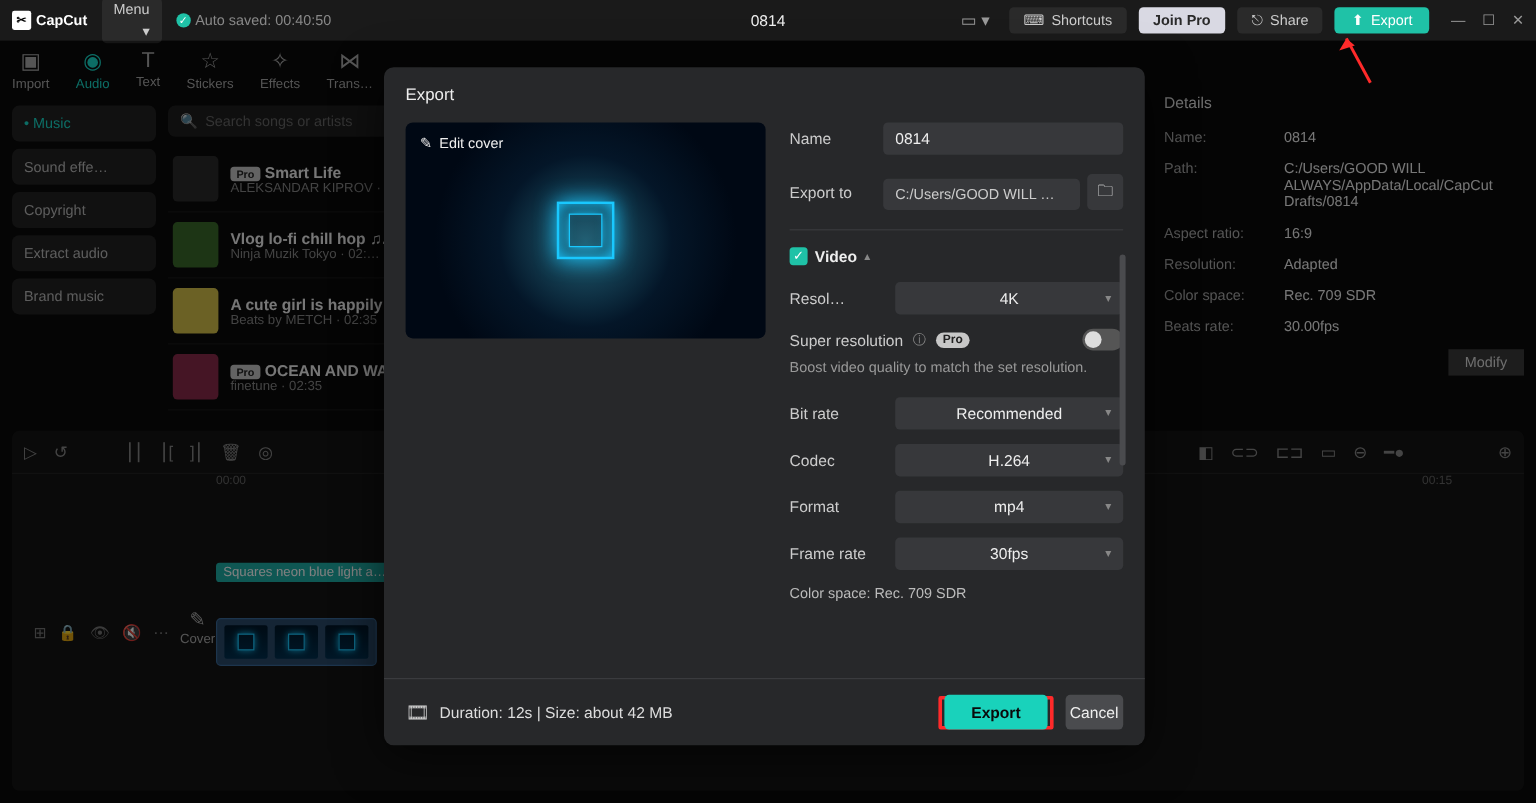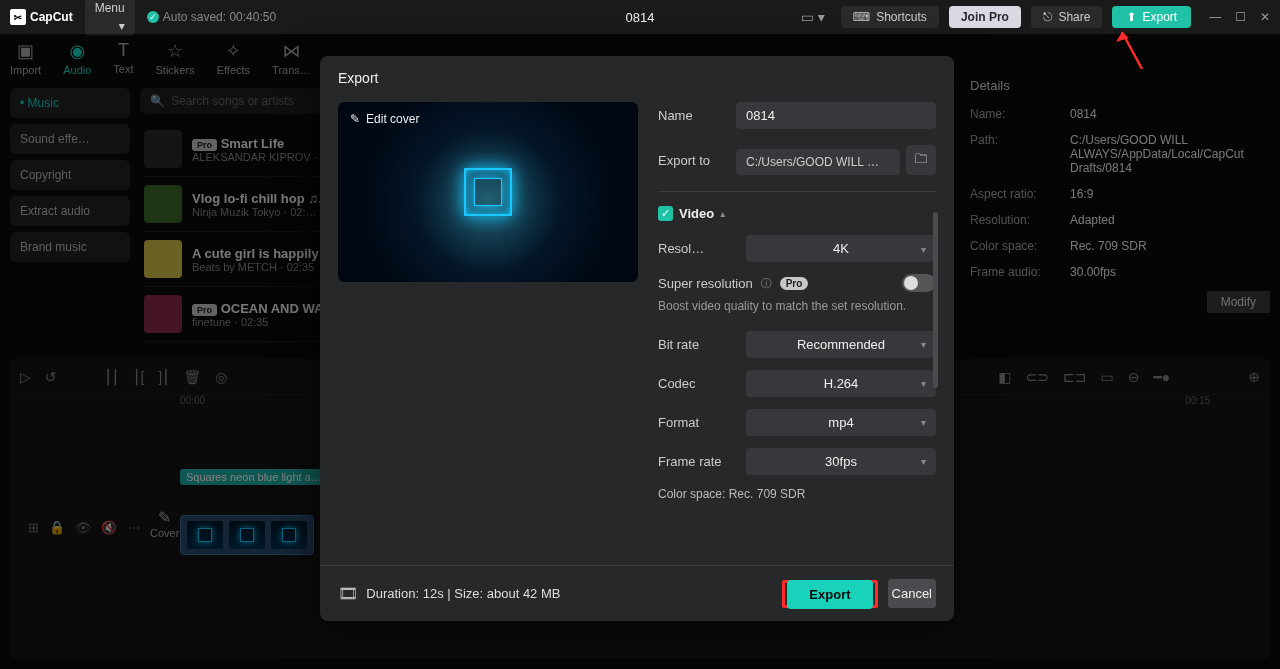--- a/index.html
+++ b/index.html
@@ -238,21 +238,21 @@
       </div>
     <div class="drow">
         <div class="dl">Resolution:</div>
         <div class="dv">Adapted</div>
       </div>
     <div class="drow">
         <div class="dl">Color space:</div>
         <div class="dv">Rec. 709 SDR</div>
       </div>
     <div class="drow">
-        <div class="dl">Frame audio:</div>
+        <div class="dl">Beats rate:</div>
         <div class="dv">30.00fps</div>
       </div>
     <div style="text-align:right">
         <span class="modify-btn">Modify</span>
       </div>
   </div>
 
   <div class="timeline">
     <div class="timeline-tools">
       <span>▷</span>

